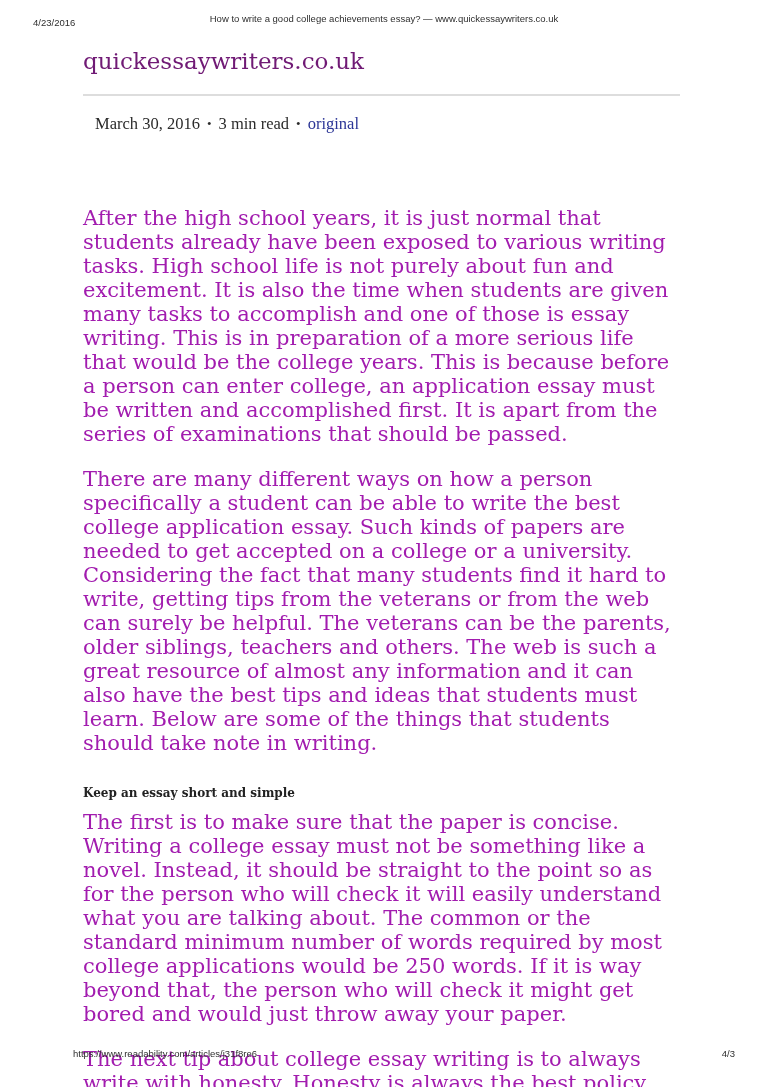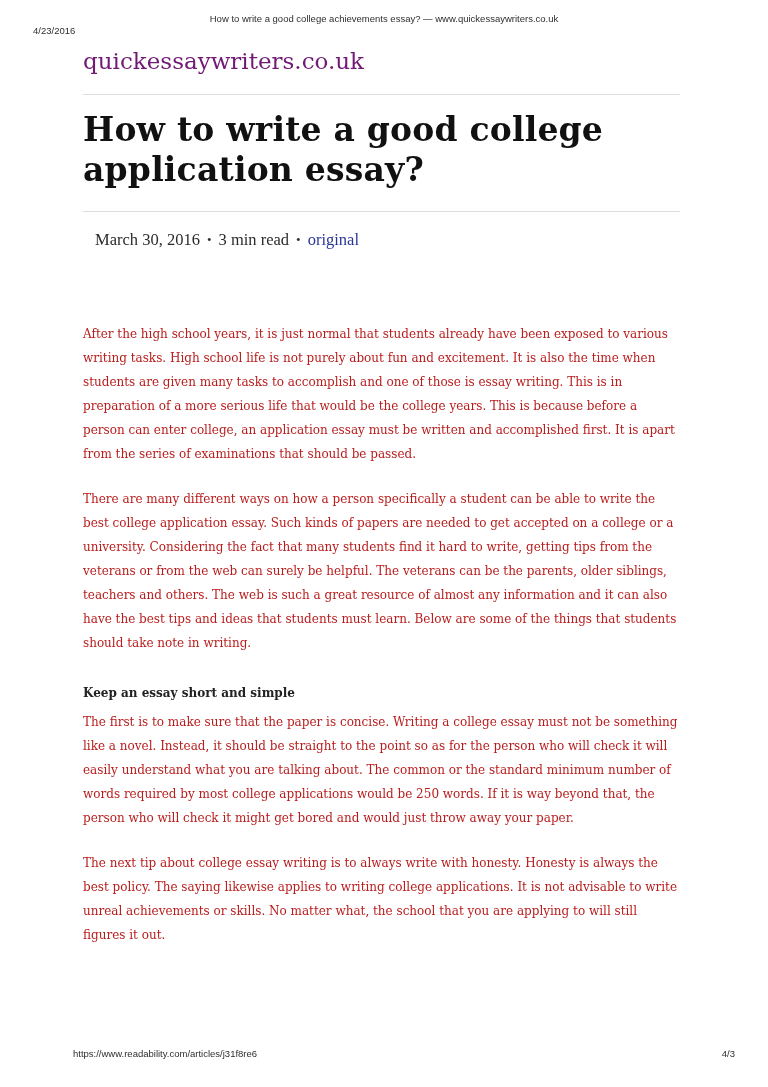--- a/index.html
+++ b/index.html
@@ -23,21 +23,21 @@
     left: 0;
     right: 0;
     height: 14px;
     font-family: "Liberation Sans", sans-serif;
     font-size: 9.5px;
     color: #2e2e2e;
   }
   .ph-date {
     position: absolute;
     left: 33px;
-    top: 12px;
+    top: 4px;
   }
   .ph-title {
     text-align: center;
     margin: 0 120px;
     white-space: nowrap;
   }
   .print-footer {
     position: absolute;
     top: 1048px;
     left: 33px;
@@ -91,24 +91,24 @@
     color: #2b2b2b;
   }
   a.original-link {
     color: #2b3596;
     text-decoration: none;
   }
   .body-copy {
     margin-top: 71px;
   }
   p.para {
-    font-size: 12px;
+    font-size: 21px;
     line-height: 24px;
     margin: 0 0 21px 0;
-    color: #b91c1c;
+    color: #a21caf;
   }
   h2.section-heading {
     font-size: 12px;
     line-height: 22px;
     font-weight: bold;
     color: #222222;
     margin: 27px 0 6px 0;
   }
 </style>
 </head>
@@ -117,21 +117,20 @@
 <div class="print-header">
   <span class="ph-date">4/23/2016</span>
   <div class="ph-title">How to write a good college achievements essay? — www.quickessaywriters.co.uk</div>
 </div>
 
 <div class="content">
   <div class="site-name">quickessaywriters.co.uk</div>
 
   <hr class="divider">
 
-  <h1 class="article-title">How to write a good college application essay?</h1>
 
   <hr class="divider">
 
   <div class="byline">
     <span>March 30, 2016</span><span class="sep">•</span><span>3 min read</span><span class="sep">•</span><a href="#" class="original-link">original</a>
   </div>
 
   <div class="body-copy">
     <p class="para">After the high school years, it is just normal that students already have been exposed to various writing tasks. High school life is not purely about fun and excitement. It is also the time when students are given many tasks to accomplish and one of those is essay writing. This is in preparation of a more serious life that would be the college years. This is because before a person can enter college, an application essay must be written and accomplished first. It is apart from the series of examinations that should be passed.</p>
     <p class="para">There are many different ways on how a person specifically a student can be able to write the best college application essay. Such kinds of papers are needed to get accepted on a college or a university. Considering the fact that many students find it hard to write, getting tips from the veterans or from the web can surely be helpful. The veterans can be the parents, older siblings, teachers and others. The web is such a great resource of almost any information and it can also have the best tips and ideas that students must learn. Below are some of the things that students should take note in writing.</p>

